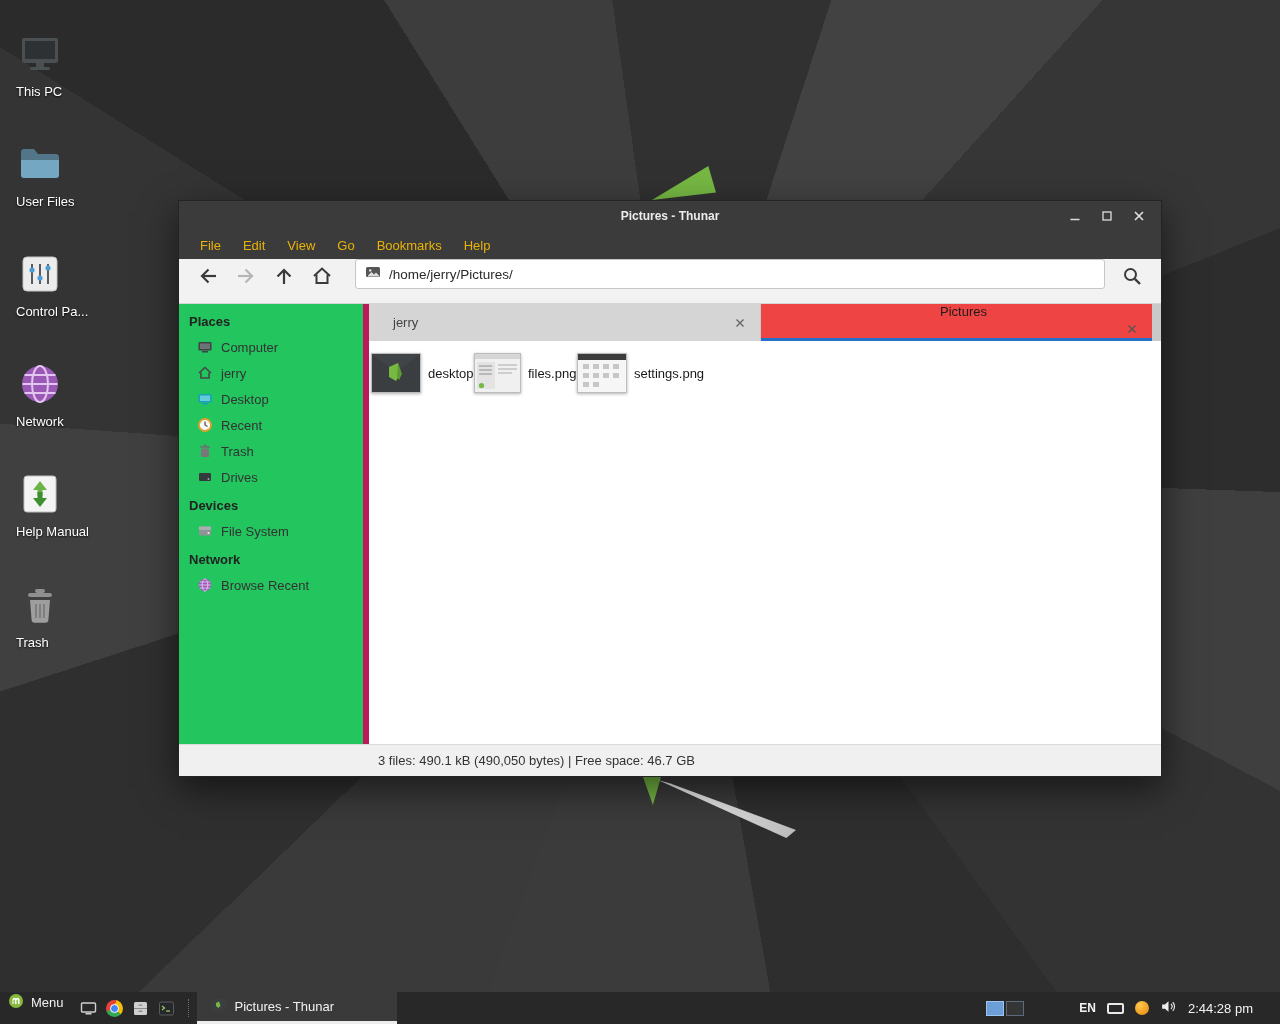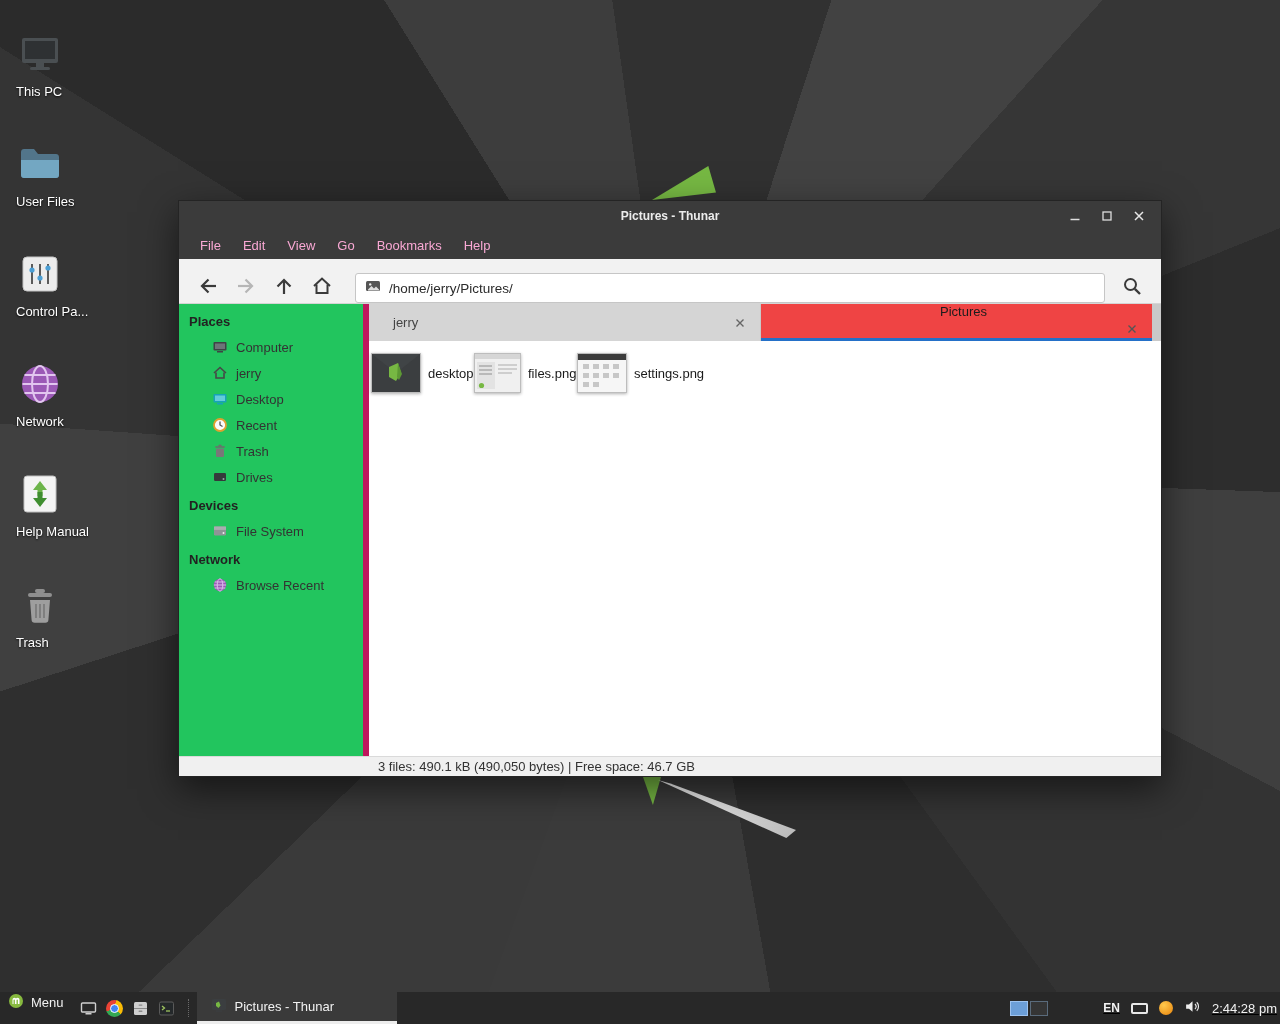--- a/index.html
+++ b/index.html
@@ -36,60 +36,60 @@
     display:flex; flex-direction:column; border:1px solid #242424;
     box-shadow: 0 12px 34px rgba(0,0,0,.55); background:#fff; }
   .titlebar { height:30px; background:#3b3b3b; display:flex; align-items:center; position:relative; flex:0 0 auto; }
   .title { position:absolute; left:0; right:0; text-align:center; color:#ececec;
     font-size:12px; font-weight:bold; }
   .win-controls { margin-left:auto; display:flex; align-items:center; z-index:2; padding-right:8px; gap:4px; }
   .wc { width:28px; height:24px; display:flex; align-items:center; justify-content:center; }
 
   .menubar { height:28px; background:#3b3b3b; display:flex; align-items:center;
     padding-left:10px; flex:0 0 auto; }
-  .menu-item { color:#f9a8d4; font-size:13px; padding:0 11px; height:100%; display:flex; align-items:center; }
+  .menu-item { color:#eab308; font-size:13px; padding:0 11px; height:100%; display:flex; align-items:center; }
 
   .toolbar { height:45px; background:#f2f2f2; border-bottom:1px solid #d5d5d5;
-    display:flex; align-items:flex-end; padding:0 10px; flex:0 0 auto; }
+    display:flex; align-items:flex-start; padding:0 10px; flex:0 0 auto; }
   .nav-btn { width:38px; height:34px; display:flex; align-items:center; justify-content:center; border-radius:3px; }
   .pathbar { flex:1; height:30px; background:#fff; border:1px solid #c6c6c6; border-radius:3px;
     display:flex; align-items:center; padding:0 9px; gap:8px; margin-left:14px; margin-right:8px; }
   .path-text { font-size:13.5px; color:#2b2b2b; }
   .search-btn { width:38px; height:34px; display:flex; align-items:center; justify-content:center; }
 
   .main { flex:1; display:flex; min-height:0; background:#fff; }
   .sidebar { width:190px; flex:0 0 auto; background:#22c55e; border-right:6px solid #be185d; padding-top:2px; overflow:hidden; }
   .side-header { font-size:13px; font-weight:bold; color:#222; padding:8px 0 5px 10px; }
-  .side-item { height:26px; display:flex; align-items:center; gap:8px; padding-left:33px; font-size:13px; color:#333; }
+  .side-item { height:26px; display:flex; align-items:center; gap:8px; padding-left:18px; font-size:13px; color:#333; }
   .sicon { width:16px; height:16px; display:flex; align-items:center; justify-content:center; flex:0 0 auto; }
 
   .content { flex:1; display:flex; flex-direction:column; min-width:0; }
   .tabbar { height:37px; background:#c9c9c9; display:flex; gap:1px; padding-right:9px; flex:0 0 auto; }
   .tab { flex:1; display:flex; align-items:center; padding:0 10px 0 24px; font-size:13px; color:#444;
     background:#d5d5d5; }
   .tab.active { background:#ef4444; color:#1c1c1c; box-shadow: inset 0 -3px 0 #2470c8; flex-direction: column; }
   .tab-close { margin-left:auto; width:20px; height:20px; display:flex; align-items:center; justify-content:center; border-radius:3px; }
 
   .fileview { flex:1; background:#fff; display:flex; align-items:flex-start; padding:12px 0 0 2px; }
   .file { width:103px; display:flex; flex-direction:row; align-items:center; gap:7px; }
   .thumb { border:1px solid #bdbdbd; box-shadow:0 1px 3px rgba(0,0,0,.3); font-size:0; background:#fff; }
   .fname { font-size:13px; color:#1a1a1a; }
 
-  .statusbar { height:20px; background:#f0f0f0; border-top:1px solid #dadada;
+  .statusbar { height:32px; background:#f0f0f0; border-top:1px solid #dadada;
     display:flex; align-items:center; padding-left:199px; font-size:13px; color:#333; flex:0 0 auto; }
 
   
   .taskbar { position:absolute; left:0; bottom:0; width:1280px; height:32px;
     background:#282828; display:flex; align-items:center; z-index:10; }
   .tb-menu { height:100%; display:flex; align-items:center; gap:7px; padding:0 12px 12px 8px; color:#f0f0f0; font-size:13px; }
   .tb-ico { width:26px; height:100%; display:flex; align-items:center; justify-content:center; }
   .tb-sep { width:1px; height:18px; margin:0 8px; border-left:1px dotted #6a6a6a; }
   .tb-task { height:100%; display:flex; align-items:center; gap:8px; padding:0 14px; min-width:200px;
     background:#3a3a3a; color:#f2f2f2; font-size:13px; border-bottom:3px solid #ededed; }
-  .tb-right { margin-left:auto; height:100%; display:flex; align-items:center; gap:11px; padding-right:3px;text-decoration:underline; }
+  .tb-right { margin-left:auto; height:100%; display:flex; align-items:center; gap:11px; padding-right:27px; }
   .pager { display:flex; gap:2px; margin-right:44px; }
   .ws { width:18px; height:15px; border:1px solid #5a6b7c; background:#353535; }
   .ws.active { background:#6c9fd8; border-color:#9dc3ef; }
   .tb-lang { color:#f2f2f2; font-size:12px; font-weight:bold; }
   .tb-kb { width:17px; height:11px; border:2px solid #e8e8e8; border-radius:2px; }
   .tb-orange { width:14px; height:14px; border-radius:50%;
     background: radial-gradient(circle at 35% 30%, #ffc94d, #e8840c); }
   .tb-time { color:#f2f2f2; font-size:13px; }
   .chrome { width:17px; height:17px; border-radius:50%; position:relative;
     background: conic-gradient(from 130deg, #34a853 0 120deg, #ea4335 120deg 240deg, #fbbc05 240deg 360deg); }

